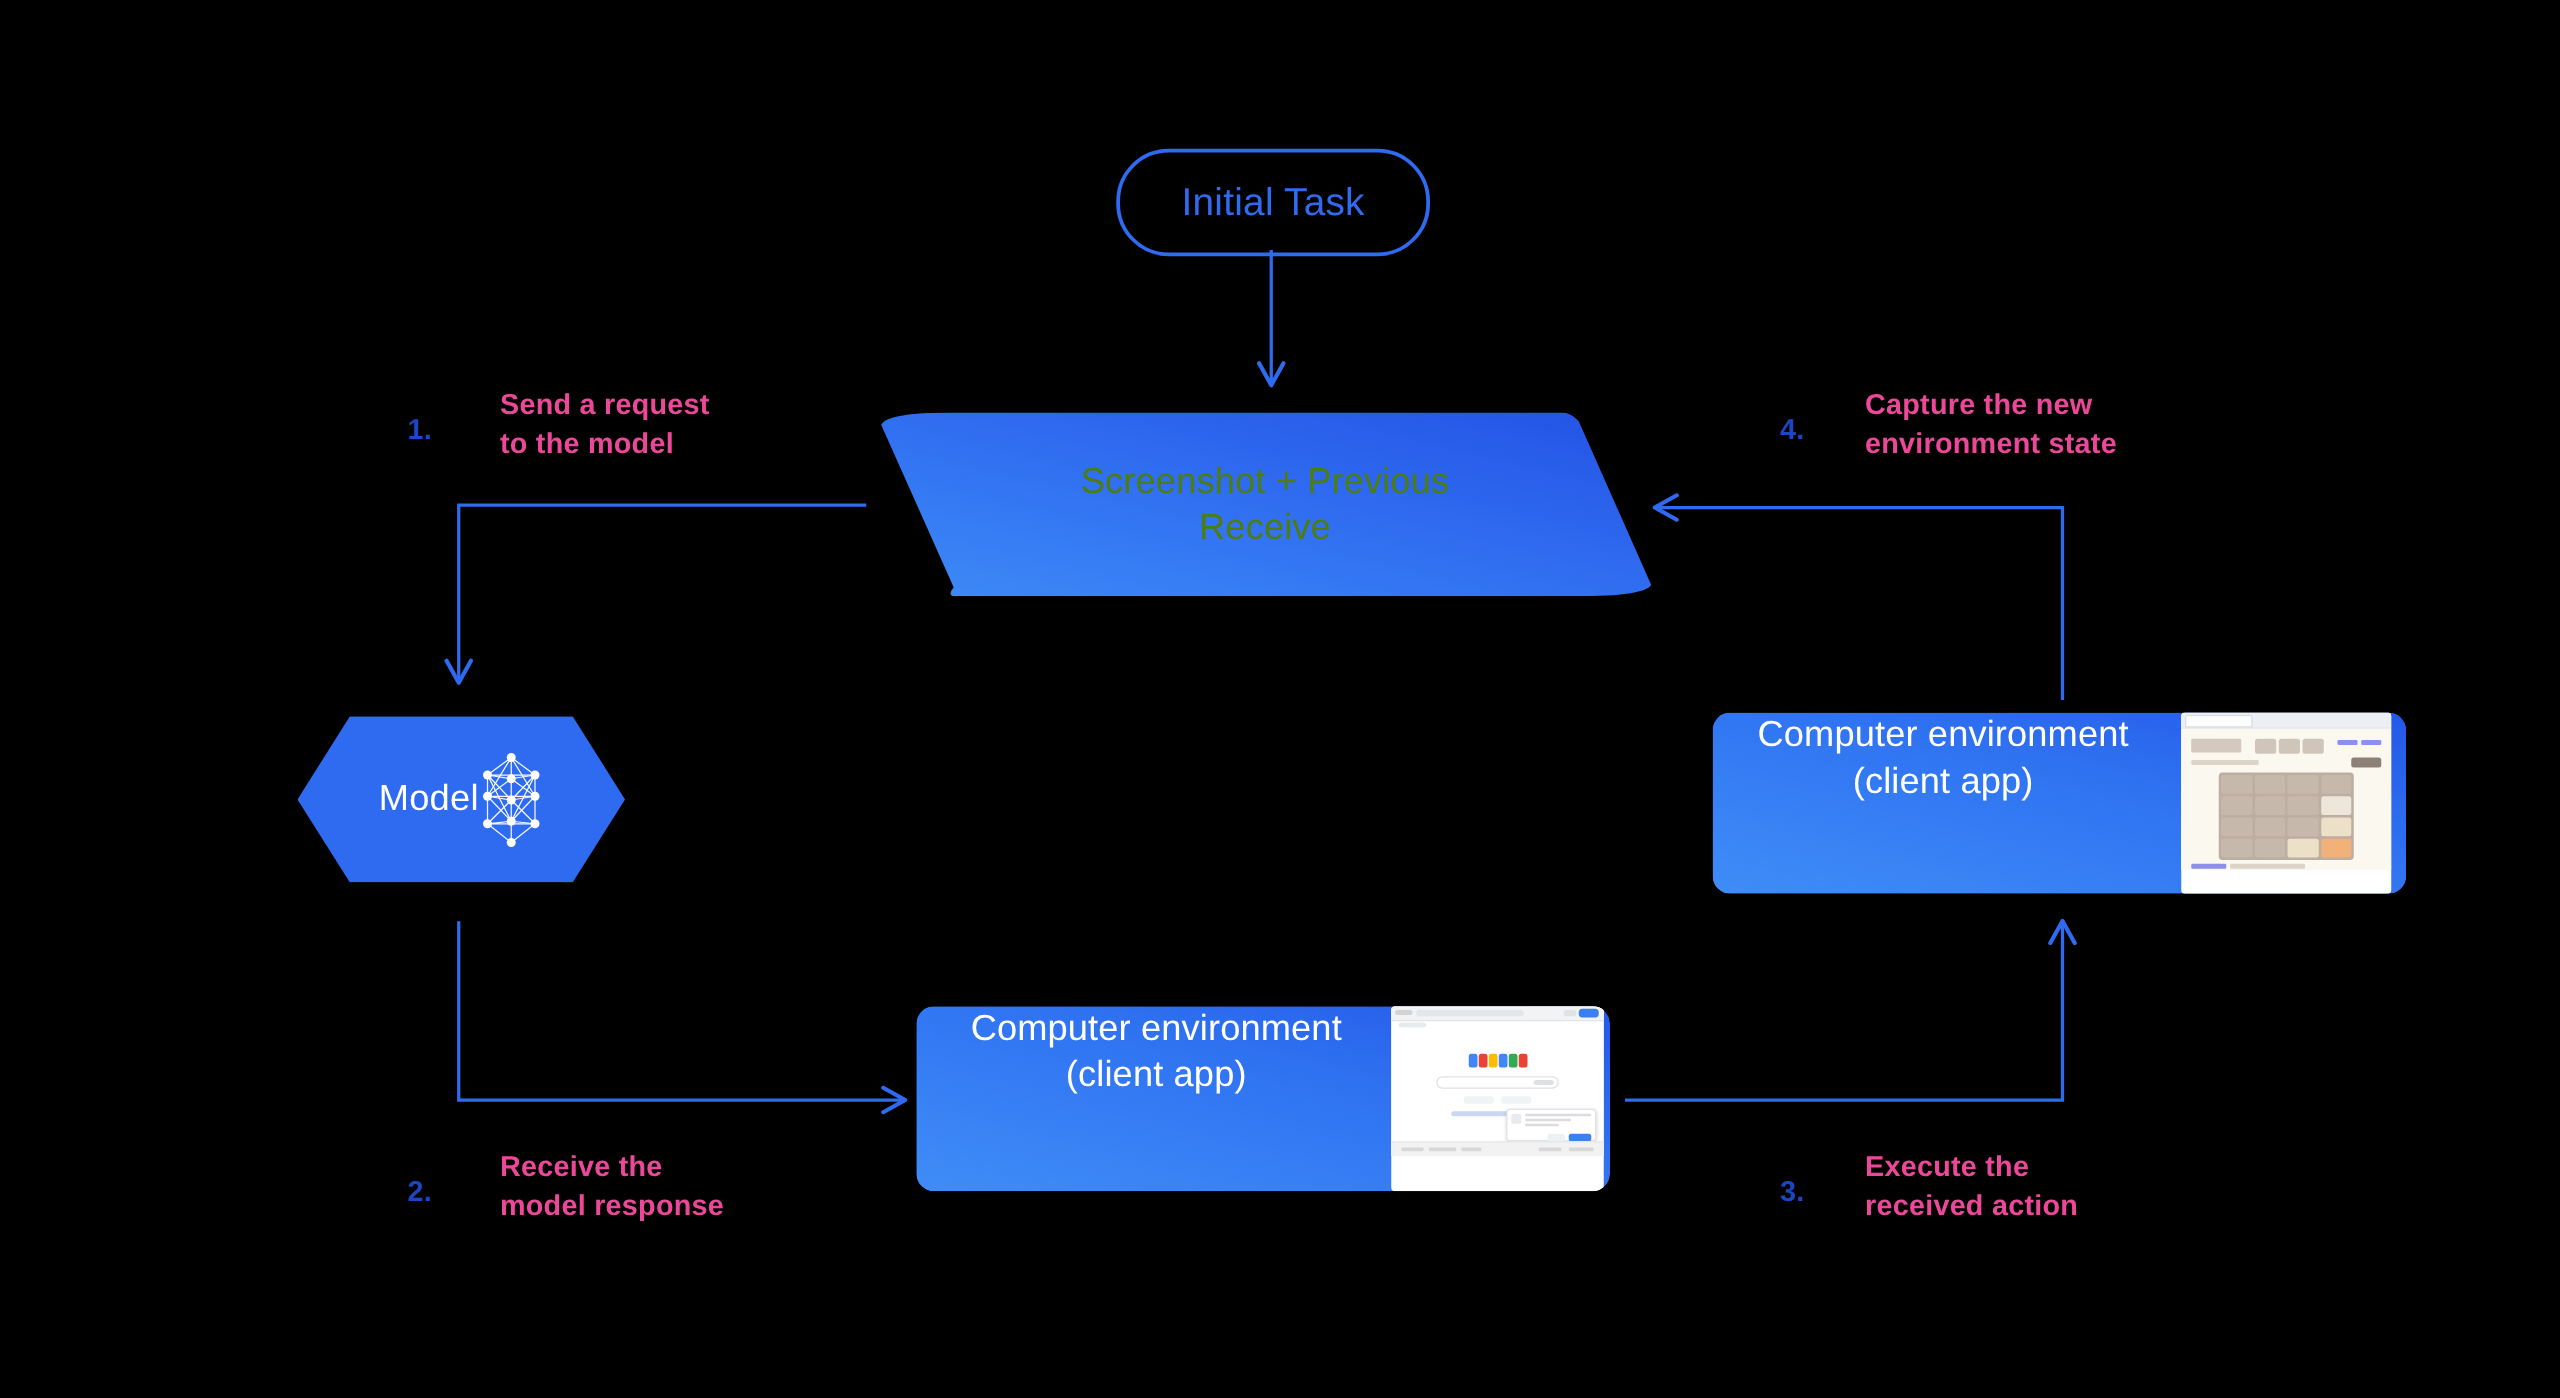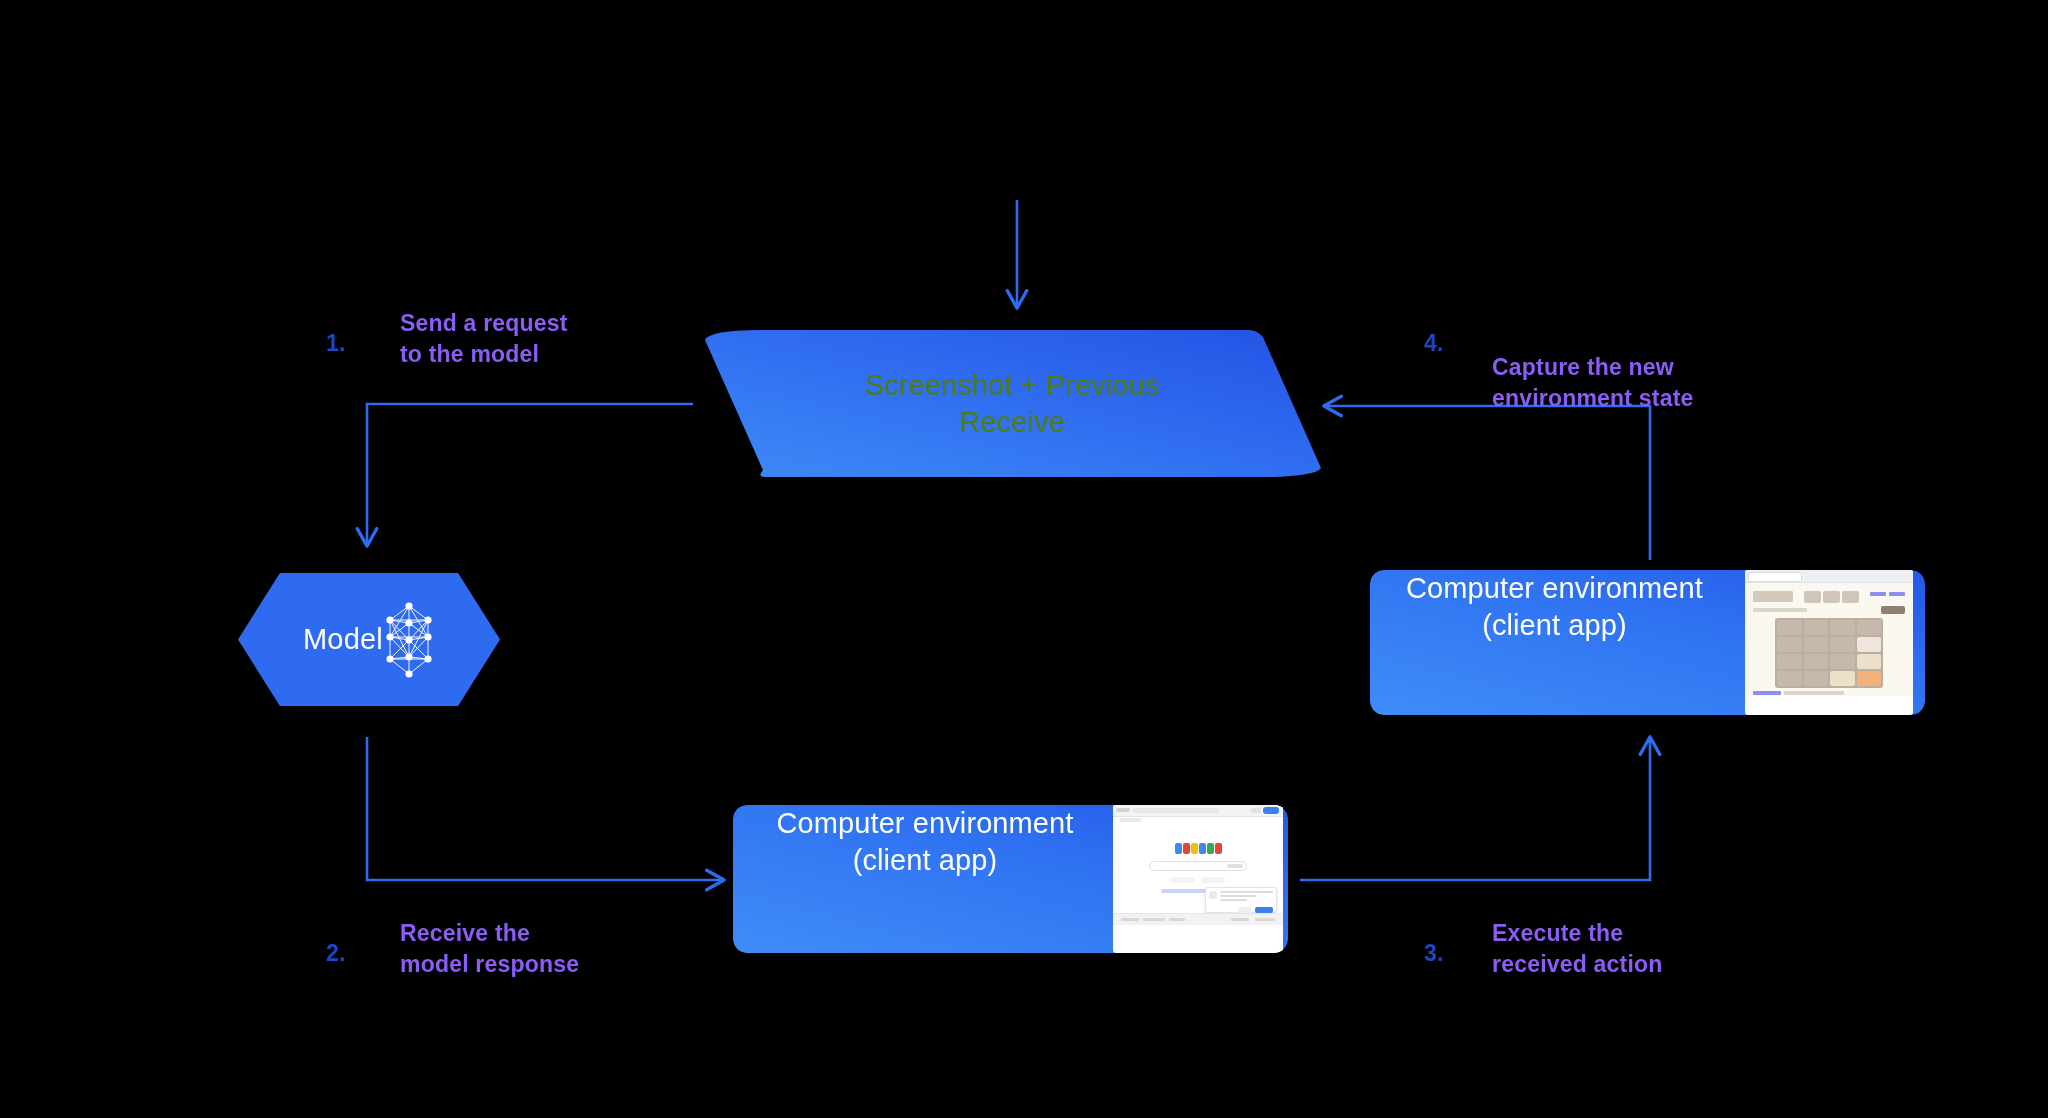--- a/index.html
+++ b/index.html
@@ -60,29 +60,29 @@
   #env-bottom{left:733px;top:805px;width:555px;height:148px;}
   #env-bottom .cap{width:360px;margin-left:12px;}
   .thumb{position:relative;background:#fff;border-radius:3px;overflow:hidden;flex:0 0 auto;}
 
   
   .step{position:absolute;}
   .step .num{
     position:absolute;color:#1b47c4;font-size:23px;font-weight:bold;letter-spacing:.2px;
   }
   .step .txt{
-    position:absolute;color:#8b5cf6;font-size:23px;font-weight:bold;line-height:1.33;
+    position:absolute;color:#ec4899;font-size:23px;font-weight:bold;line-height:1.33;
     letter-spacing:.2px;white-space:pre-line;
   }
   #step1{left:322px;top:308px;width:300px;height:70px;}
   #step1 .num{left:4px;top:22px;}
   #step1 .txt{left:78px;top:0px;}
   #step4{left:1420px;top:308px;width:320px;height:70px;}
   #step4 .num{left:4px;top:22px;}
-  #step4 .txt{left:72px;top:0px;margin-top:44px;}
+  #step4 .txt{left:72px;top:0px;}
   #step2{left:322px;top:918px;width:320px;height:70px;}
   #step2 .num{left:4px;top:22px;}
   #step2 .txt{left:78px;top:0px;}
   #step3{left:1420px;top:918px;width:320px;height:70px;}
   #step3 .num{left:4px;top:22px;}
   #step3 .txt{left:72px;top:0px;}
 
   
   .t2048{width:168px;height:126px;background:#fdfcfa;position:relative;font-size:4px;}
   .t2048 .chrome{height:12px;background:#eceff3;border-bottom:1px solid #dfe3e8;position:relative;}
@@ -164,20 +164,23 @@
 
     <path d="M693,404 L367,404 L367,545" fill="none" stroke="#2f6bf0" stroke-width="2.6" marker-end="url(#ah)"></path>
 
     <path d="M367,737 L367,880 L723,880" fill="none" stroke="#2f6bf0" stroke-width="2.6" marker-end="url(#ah)"></path>
 
     <path d="M1300,880 L1650,880 L1650,738" fill="none" stroke="#2f6bf0" stroke-width="2.6" marker-end="url(#ah)"></path>
 
     <path d="M1650,560 L1650,406 L1325,406" fill="none" stroke="#2f6bf0" stroke-width="2.6" marker-end="url(#ah)"></path>
   </svg>
 
+  <div class="pill">
+    <span>Initial Task</span>
+  </div>
 
   <div class="para-wrap">
     <svg class="para-shape" viewBox="0 0 618 147" preserveAspectRatio="none">
       <path d="M60,140 Q54,147 62,147 L558,147 Q612,147 618,138 L560,7 Q554,0 546,0 L58,0 Q6,0 2,10 Z" transform="translate(0,0)" fill="url(#gradPara)"></path>
     </svg>
     <div class="para-label">
       <span>Screenshot + Previous</span>
       <span>Receive</span>
     </div>
   </div>

